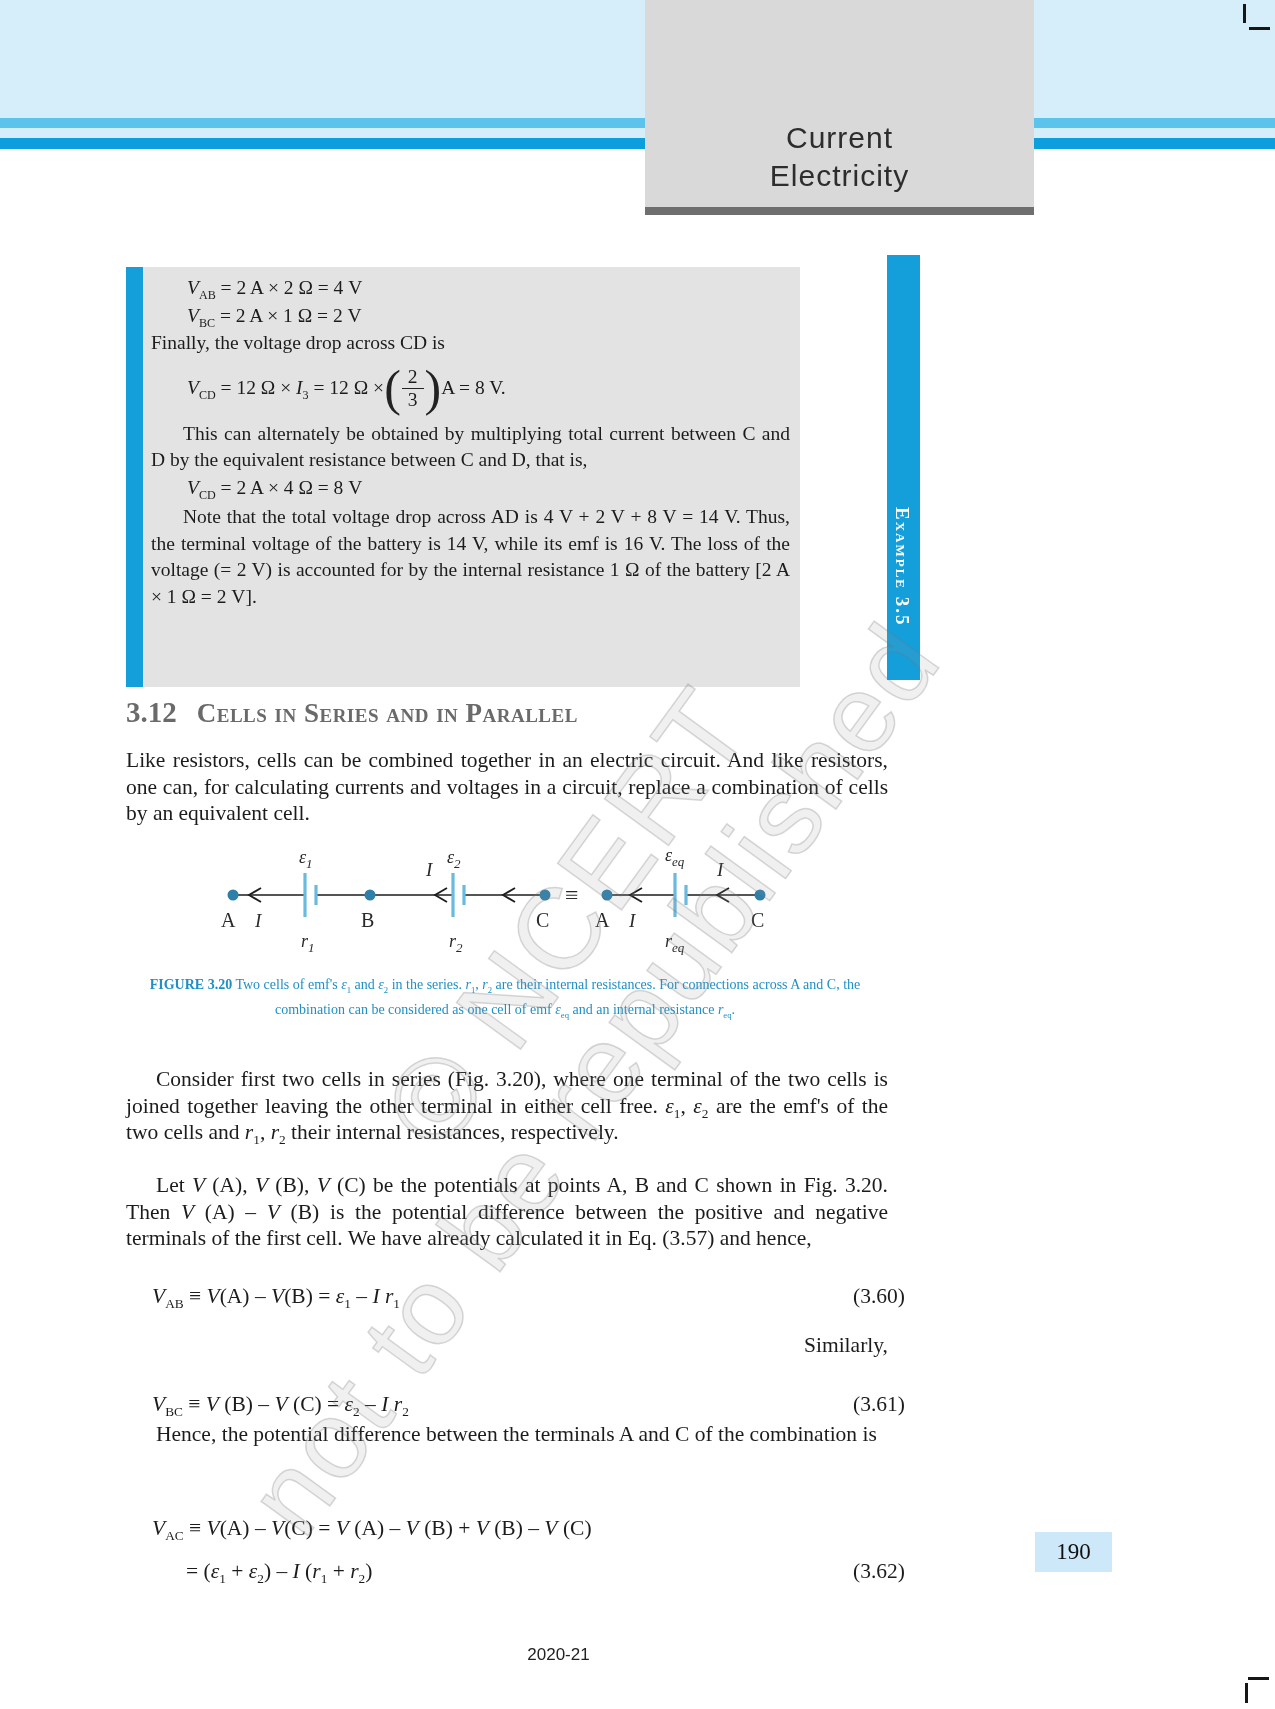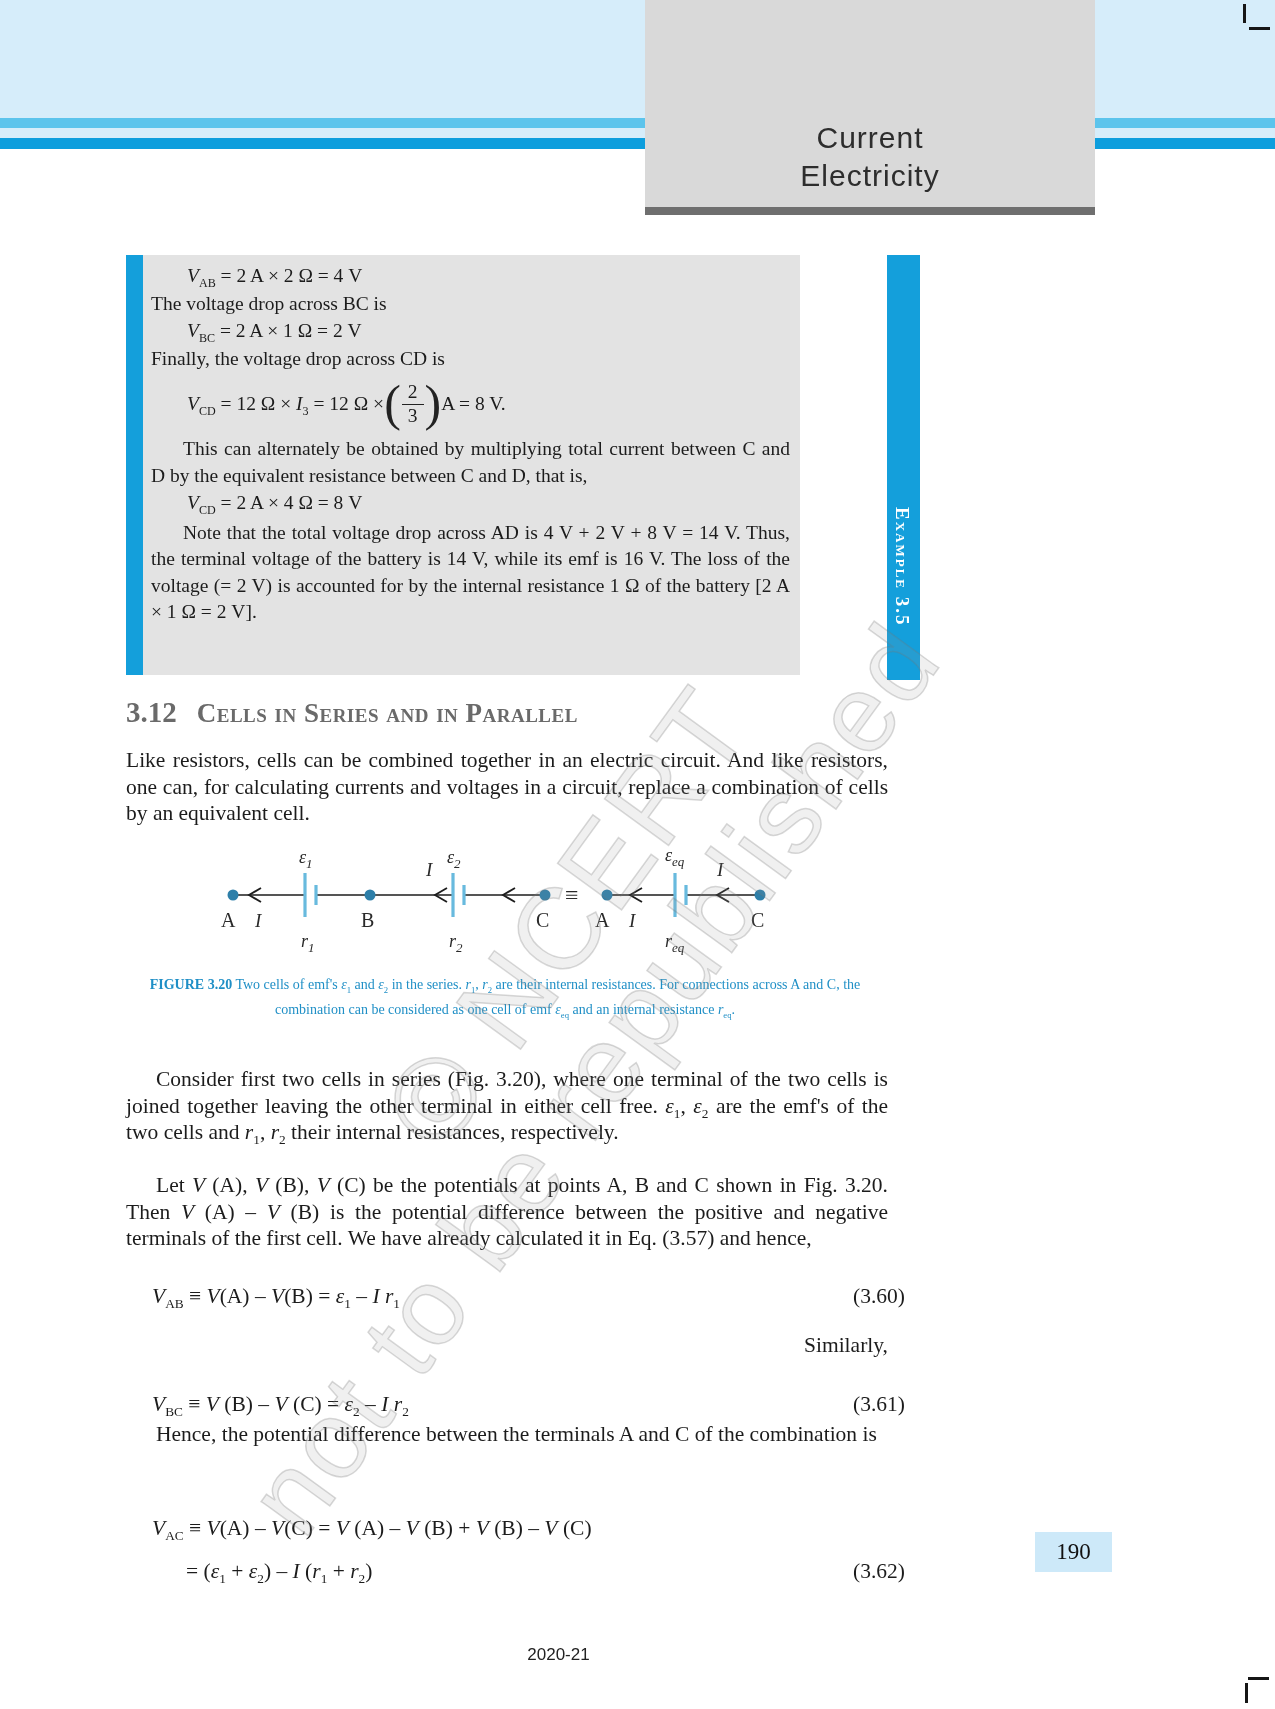--- a/index.html
+++ b/index.html
@@ -2,30 +2,30 @@
 <html><head>
 <meta charset="utf-8">
 <style>
   html,body{margin:0;padding:0;background:#ffffff;}
   .page{position:relative;width:1275px;height:1709px;background:#ffffff;overflow:hidden;
         font-family:"Liberation Serif",serif;color:#1c1c1c;}
   
   .band-light{position:absolute;left:0;top:0;width:1275px;height:138px;background:#d6edfa;}
   .band-mid{position:absolute;left:0;top:118px;width:1275px;height:10px;background:#5cc4ec;}
   .band-dark{position:absolute;left:0;top:138px;width:1275px;height:11px;background:#0d9edd;}
-  .chapter-box{position:absolute;left:645px;top:0;width:450px;height:215px;background:#d9d9d9;
+  .chapter-box{position:absolute;left:645px;top:0;width:389px;height:215px;background:#d9d9d9;
                border-bottom:8px solid #6f6f6f;box-sizing:border-box;
                display:flex;flex-direction:column;justify-content:flex-end;align-items:center;
                padding-bottom:12px;}
   .chapter-title{font-family:"Liberation Sans",sans-serif;font-weight:400;font-size:30px;
                  line-height:38px;color:#2d2d2d;text-align:center;letter-spacing:1px;}
   
   .crop{position:absolute;background:#161616;}
   
-  .example-box{position:absolute;left:126px;top:255px;width:674px;height:420px;background:#e3e3e3;
+  .example-box{position:absolute;left:126px;top:267px;width:674px;height:420px;background:#e3e3e3;
                border-left:17px solid #149fdb;box-sizing:border-box;padding:7px 10px 16px 8px;
                font-size:19.5px;line-height:26.5px;}
   .ex-eq{margin:1px 0 1px 36px;}
   .ex-text{margin:1px 0;}
   .ex-para{text-indent:32px;text-align:justify;margin:3px 0 1px 0;}
   .ex-eq-frac{margin:4px 0 4px 36px;display:flex;align-items:center;height:56px;}
   .frac{display:inline-block;text-align:center;line-height:1.05;vertical-align:middle;margin:0 1px;}
   .frac .num{display:block;border-bottom:1.6px solid #222;padding:0 6px 1px 6px;}
   .frac .den{display:block;padding-top:1px;}
   .bigparen{font-size:50px;font-weight:400;line-height:0;position:relative;top:-1px;color:#222;}
@@ -89,21 +89,20 @@
     </div>
   </div>
 
   <div class="crop" style="left:1243px;top:4px;width:3px;height:19px;"></div>
   <div class="crop" style="left:1249px;top:27px;width:21px;height:3px;"></div>
   <div class="crop" style="left:1248px;top:1677px;width:21px;height:3px;"></div>
   <div class="crop" style="left:1245px;top:1683px;width:3px;height:20px;"></div>
 
   <div class="example-box">
     <div class="ex-eq"><i>V</i><sub class="rs">AB</sub> = 2 A × 2 Ω = 4 V</div>
-    <div class="ex-text">The voltage drop across BC is</div>
     <div class="ex-eq"><i>V</i><sub class="rs">BC</sub> = 2 A × 1 Ω = 2 V</div>
     <div class="ex-text">Finally, the voltage drop across CD is</div>
     <div class="ex-eq-frac">
       <span><i>V</i><sub class="rs">CD</sub> = 12 Ω × <i>I</i><sub class="rs">3</sub> = 12 Ω × </span>
       <span class="bigparen">(</span>
       <span class="frac">
         <span class="num">2</span>
         <span class="den">3</span>
       </span>
       <span class="bigparen">)</span>

